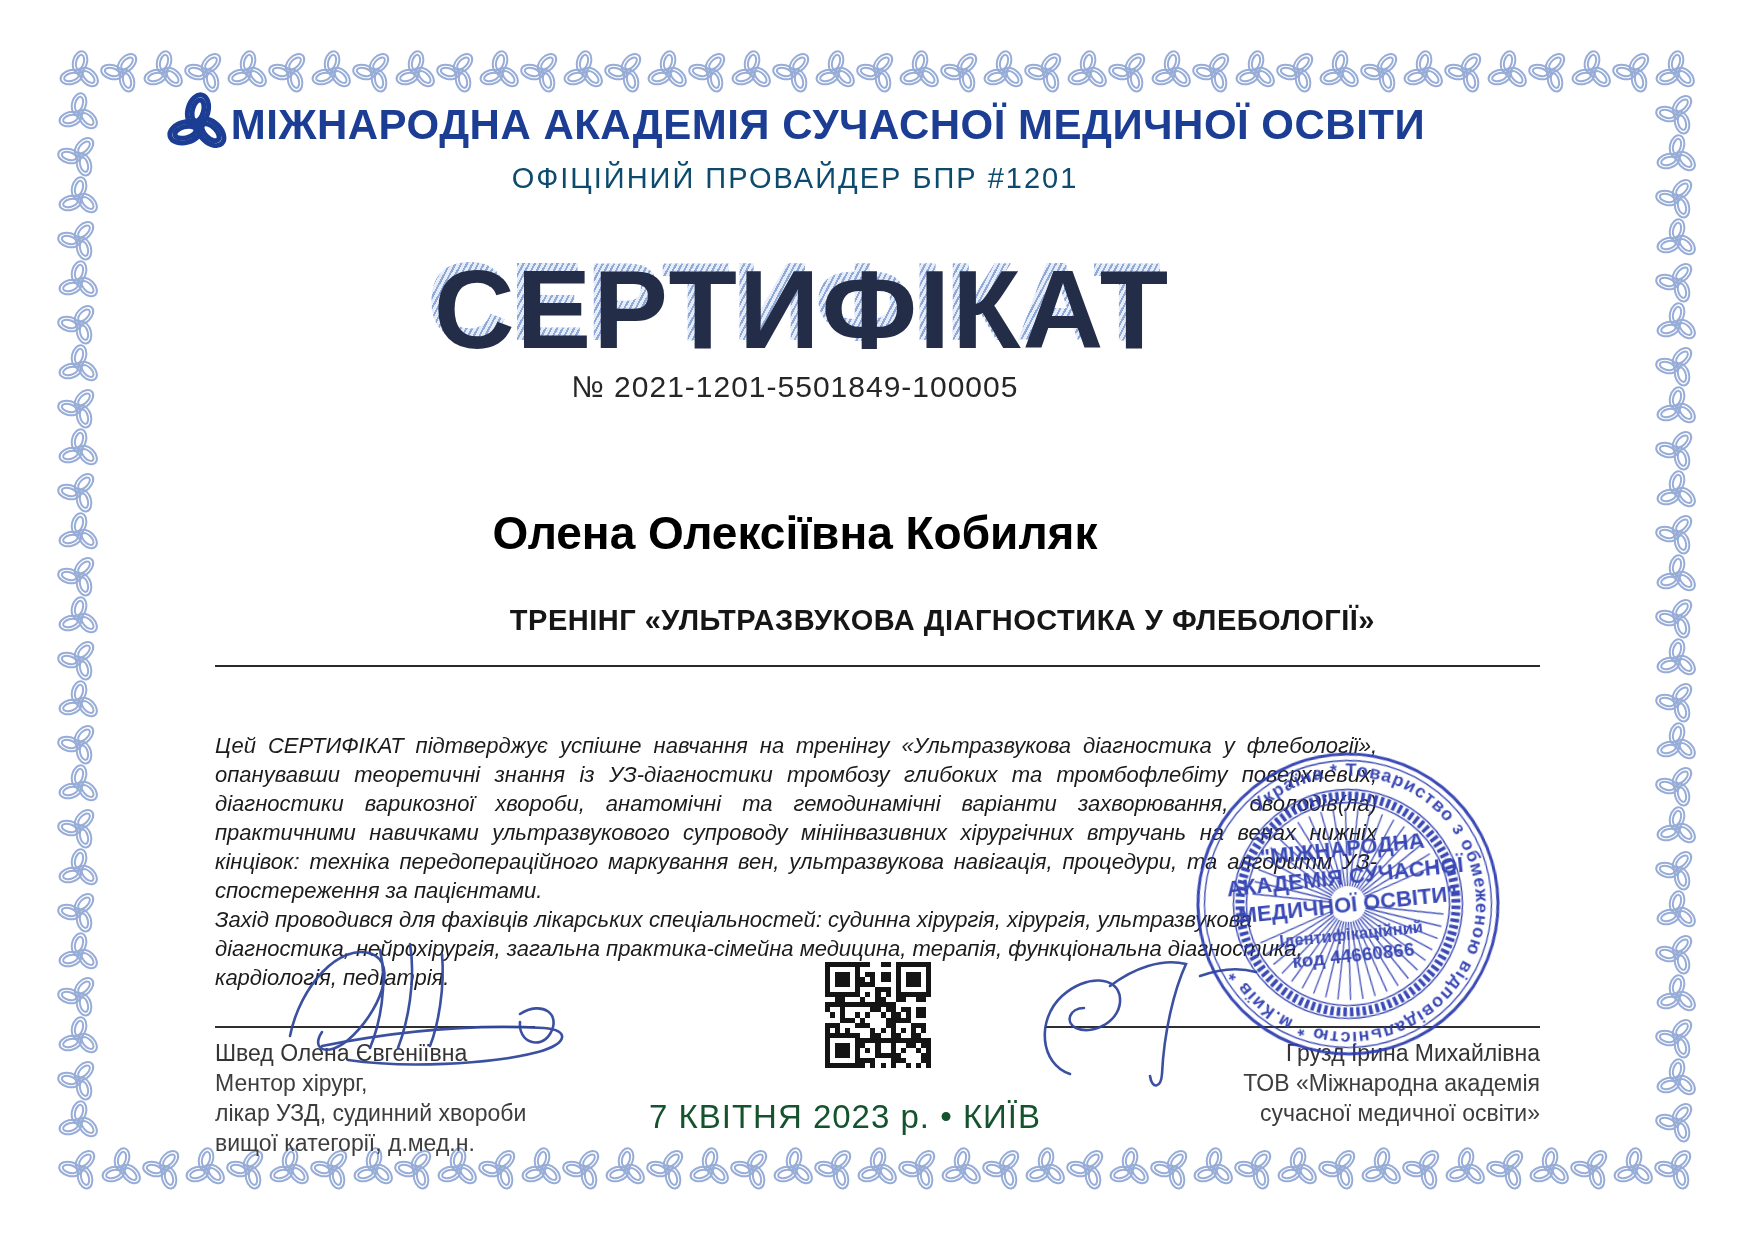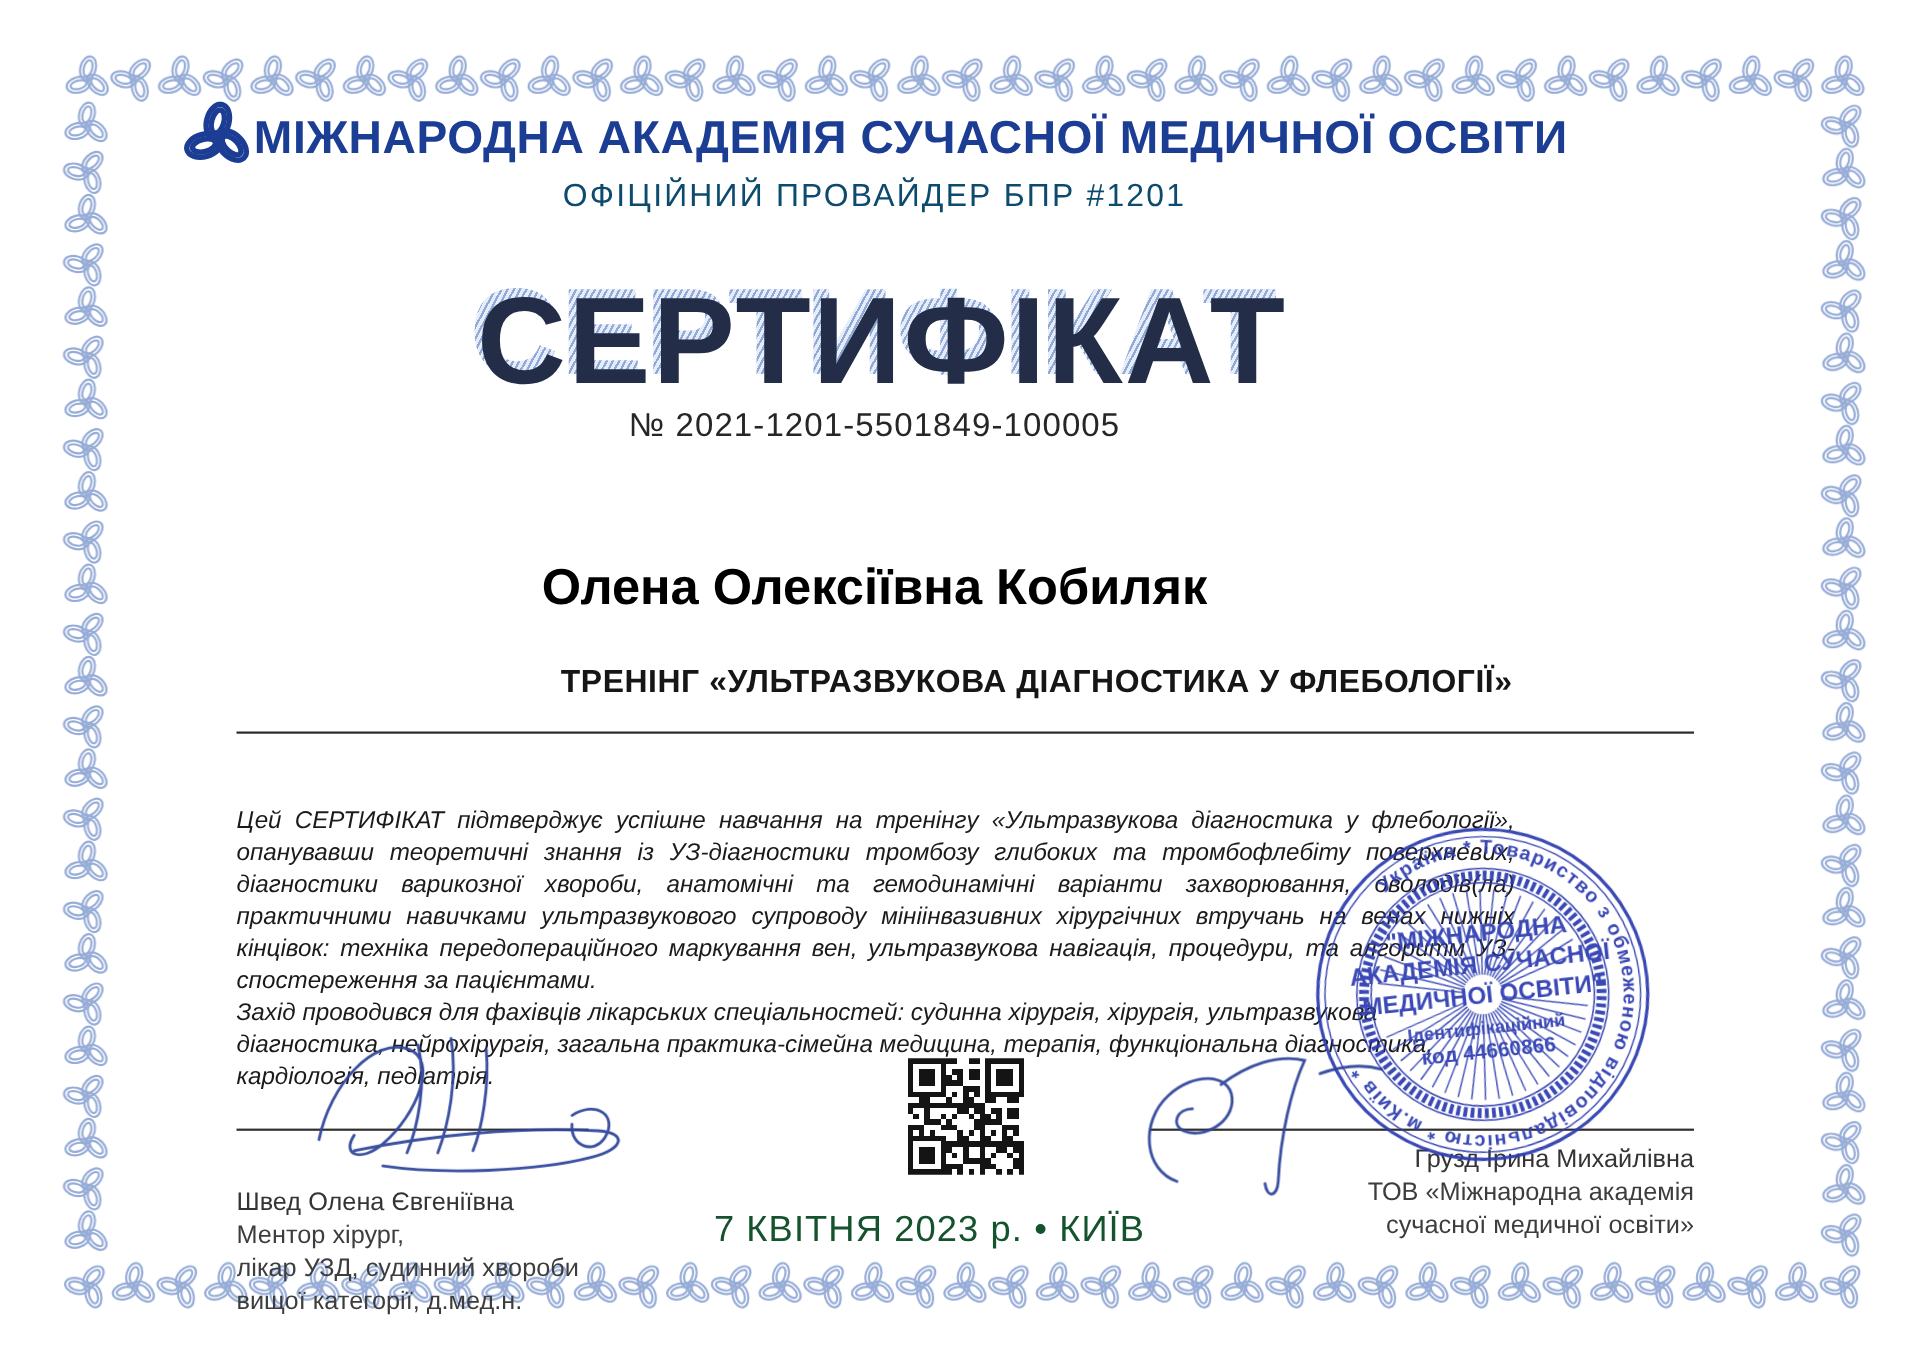--- a/index.html
+++ b/index.html
@@ -33,21 +33,21 @@
           font-size:29px;color:#262626;letter-spacing:1px;}
   .body-text{position:absolute;left:215px;top:731px;width:1162px;
              font-size:22px;line-height:29px;font-style:italic;color:#1b1b1b;}
   .body-text p{margin:0;}
   .body-text p.justify{text-align:justify;}
   
   .sig-line{position:absolute;top:1026px;height:0;border-top:2px solid #2f2f2f;}
   .sig-line.left{left:215px;width:320px;}
   .sig-line.right{left:1045px;width:495px;}
   .signer{position:absolute;top:1038px;font-size:23px;line-height:30px;color:#3d3d3d;}
-  .signer.left{left:215px;width:430px;margin-top:39px;}
+  .signer.left{left:215px;width:430px;}
   .signer.right{left:1160px;width:380px;text-align:right;}
   .signer .s-name{color:#343434;}
   .sig-svg{position:absolute;z-index:3;}
   #sig-left{left:252px;top:928px;}
   #sig-right{left:1014px;top:924px;}
   
   #qr{position:absolute;left:825px;top:962px;}
   .date-place{position:absolute;left:565px;top:1098px;width:560px;text-align:center;
               font-size:33px;letter-spacing:1px;color:#14532d;}
   

